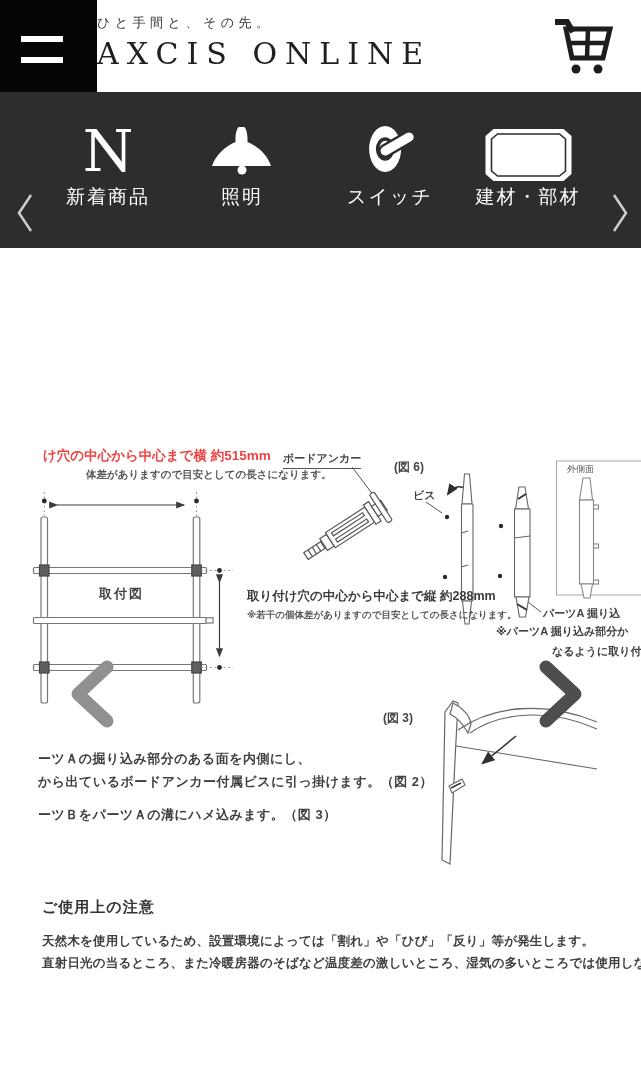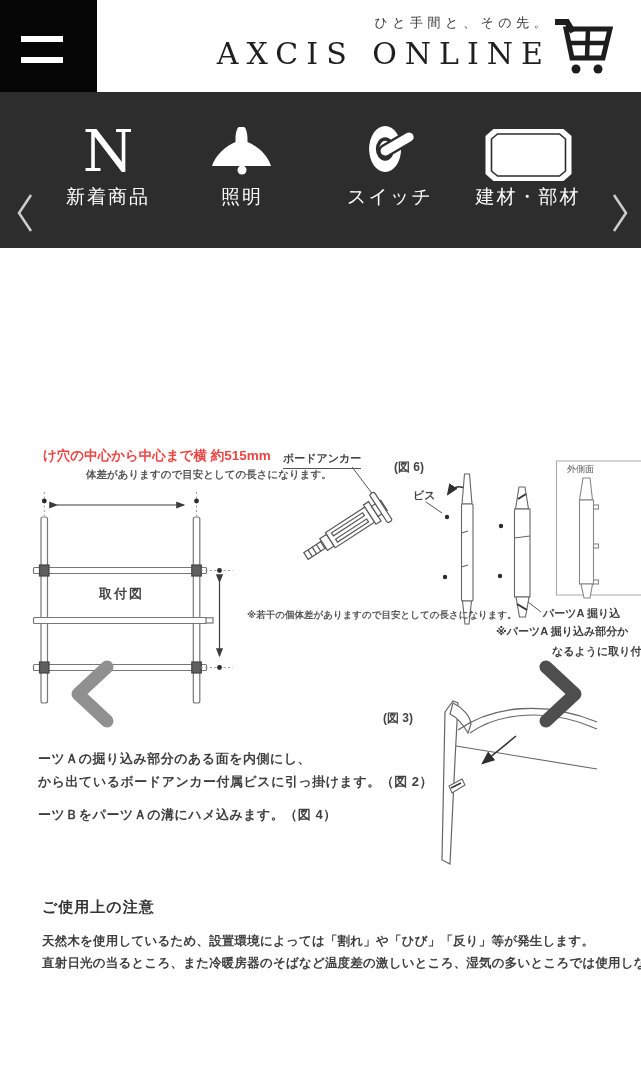--- a/index.html
+++ b/index.html
@@ -3,21 +3,21 @@
 <meta charset="utf-8">
 <style>
   html,body{margin:0;padding:0;background:#fff;}
   .page{position:relative;width:641px;height:1080px;overflow:hidden;background:#fff;
         font-family:"Liberation Sans","DejaVu Sans",sans-serif;color:#3c3c3c;}
   
   .header{position:absolute;left:0;top:0;width:641px;height:92px;background:#fff;}
   .menu-btn{position:absolute;left:0;top:0;width:97px;height:92px;background:#050505;cursor:pointer;}
   .menu-btn .bar{position:absolute;left:21px;width:42px;height:6px;background:#fff;}
   .bar1{top:36px;} .bar2{top:57px;}
-  .brand-wrap{position:absolute;left:97px;top:0;right:90px;height:120px;text-align:right;}
+  .brand-wrap{position:absolute;left:97px;top:0;right:90px;height:120px;text-align:left;}
   .tagline{margin-top:14px;font-family:"DejaVu Serif","Liberation Serif",serif;
            font-size:13px;letter-spacing:4.5px;color:#3a3a3a;}
   .brand{margin-top:4px;font-family:"DejaVu Serif","Liberation Serif",serif;
          font-size:30px;letter-spacing:8px;color:#1f1f1f;white-space:nowrap;}
   .cart-btn{position:absolute;right:22px;top:14px;width:70px;height:64px;cursor:pointer;}
   
   .nav{position:absolute;left:0;top:92px;width:641px;height:156px;background:#2d2d2d;}
   .nav-chevron{position:absolute;top:100px;cursor:pointer;}
   .nav-prev{left:16px;} .nav-next{right:12px;}
   .nav-item{position:absolute;top:22px;transform:translateX(-50%);text-align:center;cursor:pointer;}
@@ -233,28 +233,29 @@
     <polyline points="107,667 78,694 107,721" fill="none" stroke="#909090" stroke-width="13" stroke-linecap="round" stroke-linejoin="round"></polyline>
     <polyline points="546,667 575,694 546,721" fill="none" stroke="#4e4e4e" stroke-width="13" stroke-linecap="round" stroke-linejoin="round"></polyline>
   </svg>
 
   <div class="dtxt note515-1">け穴の中心から中心まで横 約515mm</div>
   <div class="dtxt note515-2">体差がありますので目安としての長さになります。</div>
   <div class="dtxt mount-label">取付図</div>
   <div class="dtxt anchor-label">ボードアンカー</div>
   <div class="dtxt fig2-label">(図 6)</div>
   <div class="dtxt screw-label">ビス</div>
+  <div class="dtxt note288-1">取り付け穴の中心から中心まで縦 約288mm</div>
   <div class="dtxt note288-2">※若干の個体差がありますので目安としての長さになります。</div>
   <div class="dtxt outer-label">外側面</div>
   <div class="dtxt partsA-label">パーツA 掘り込</div>
   <div class="dtxt partsA-note1">※パーツA 掘り込み部分か</div>
   <div class="dtxt partsA-note2">なるように取り付けてく</div>
   <div class="dtxt fig3-label">(図 3)</div>
 
   <div class="dtxt instr instr1">ーツＡの掘り込み部分のある面を内側にし、</div>
   <div class="dtxt instr instr2">から出ているボードアンカー付属ビスに引っ掛けます。（図 2）</div>
-  <div class="dtxt instr instr3">ーツＢをパーツＡの溝にハメ込みます。（図 4）</div>
+  <div class="dtxt instr instr3">ーツＢをパーツＡの溝にハメ込みます。（図 3）</div>
 
   <div class="dtxt caution-h">ご使用上の注意</div>
   <div class="dtxt caution-b caution-1">天然木を使用しているため、設置環境によっては「割れ」や「ひび」「反り」等が発生します。</div>
   <div class="dtxt caution-b caution-2">直射日光の当るところ、また冷暖房器のそばなど温度差の激しいところ、湿気の多いところでは使用しないでください</div>
 
 </div>
 
 </body></html>

